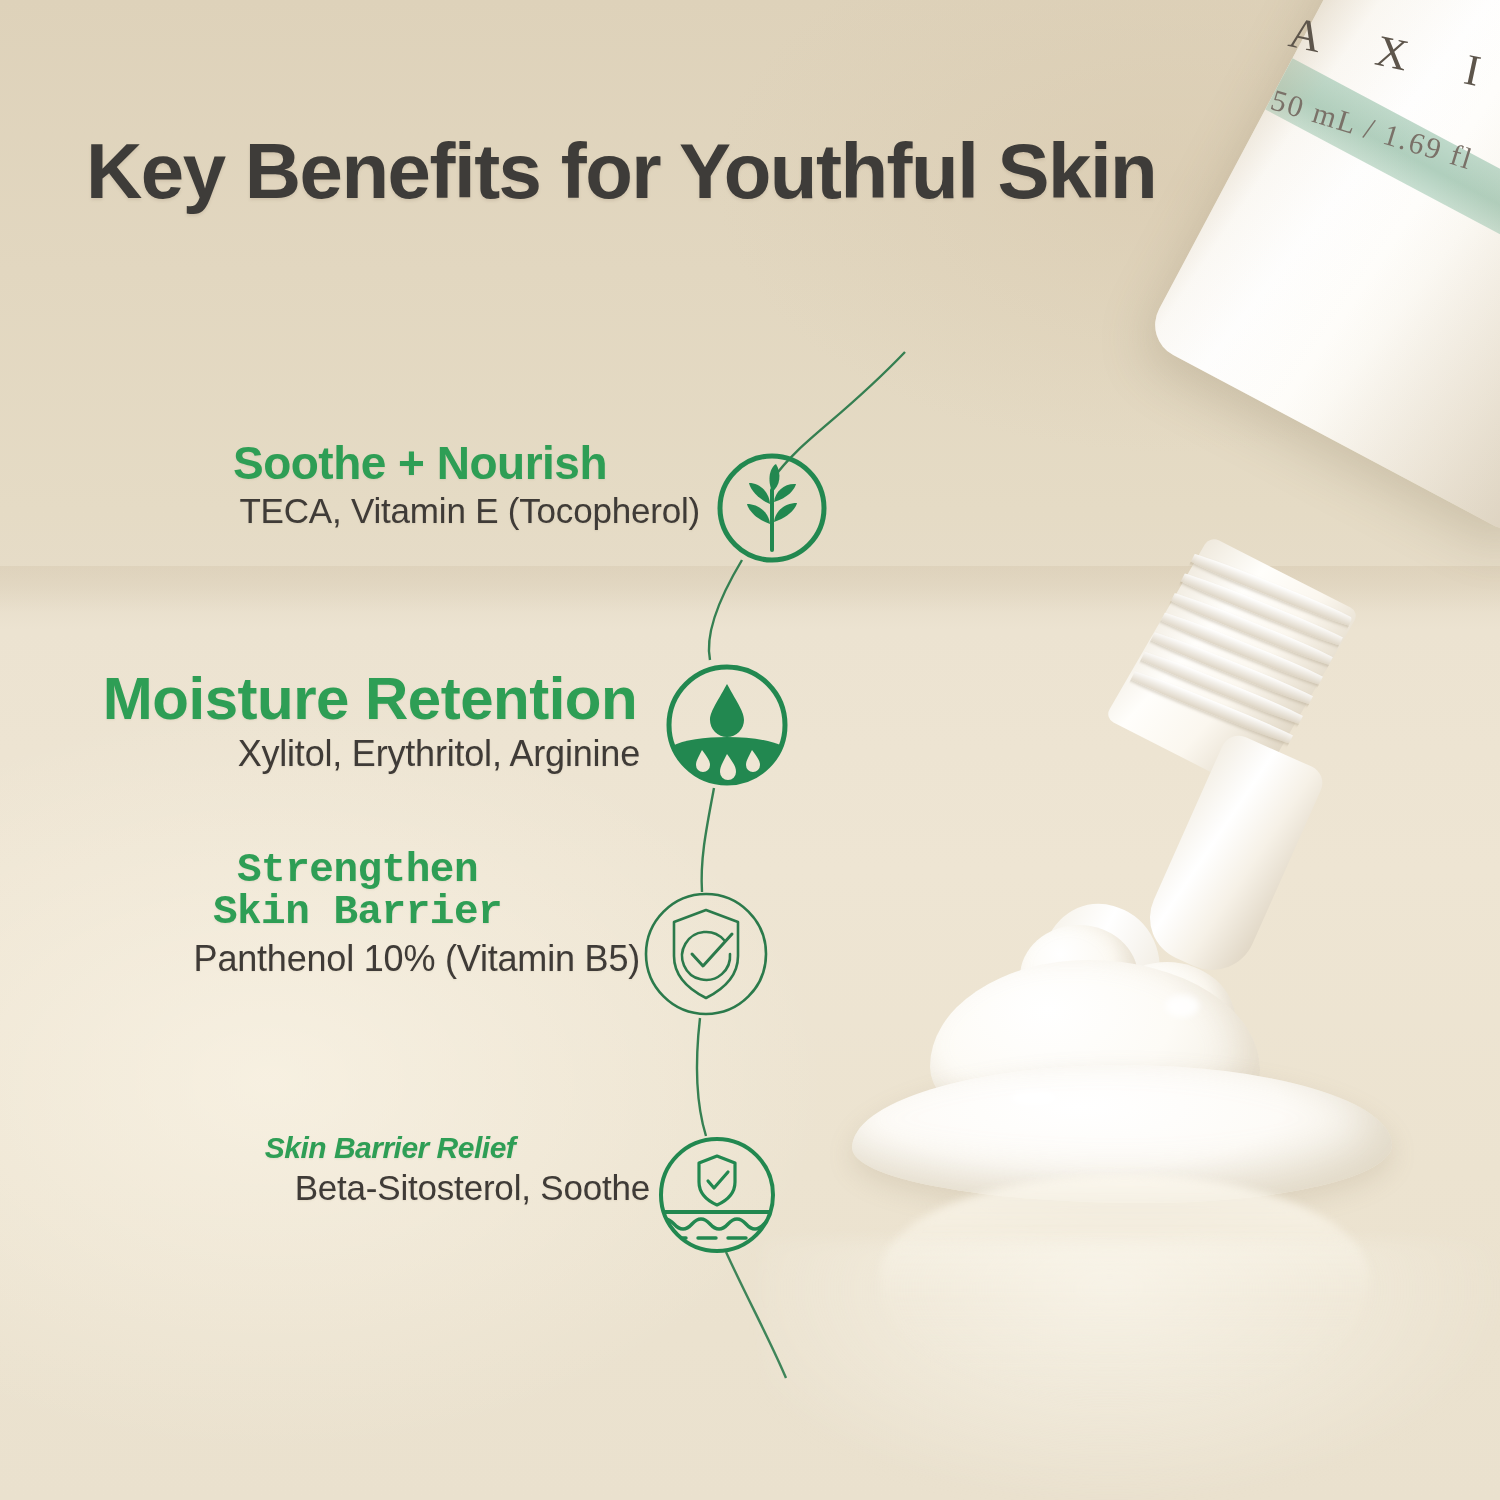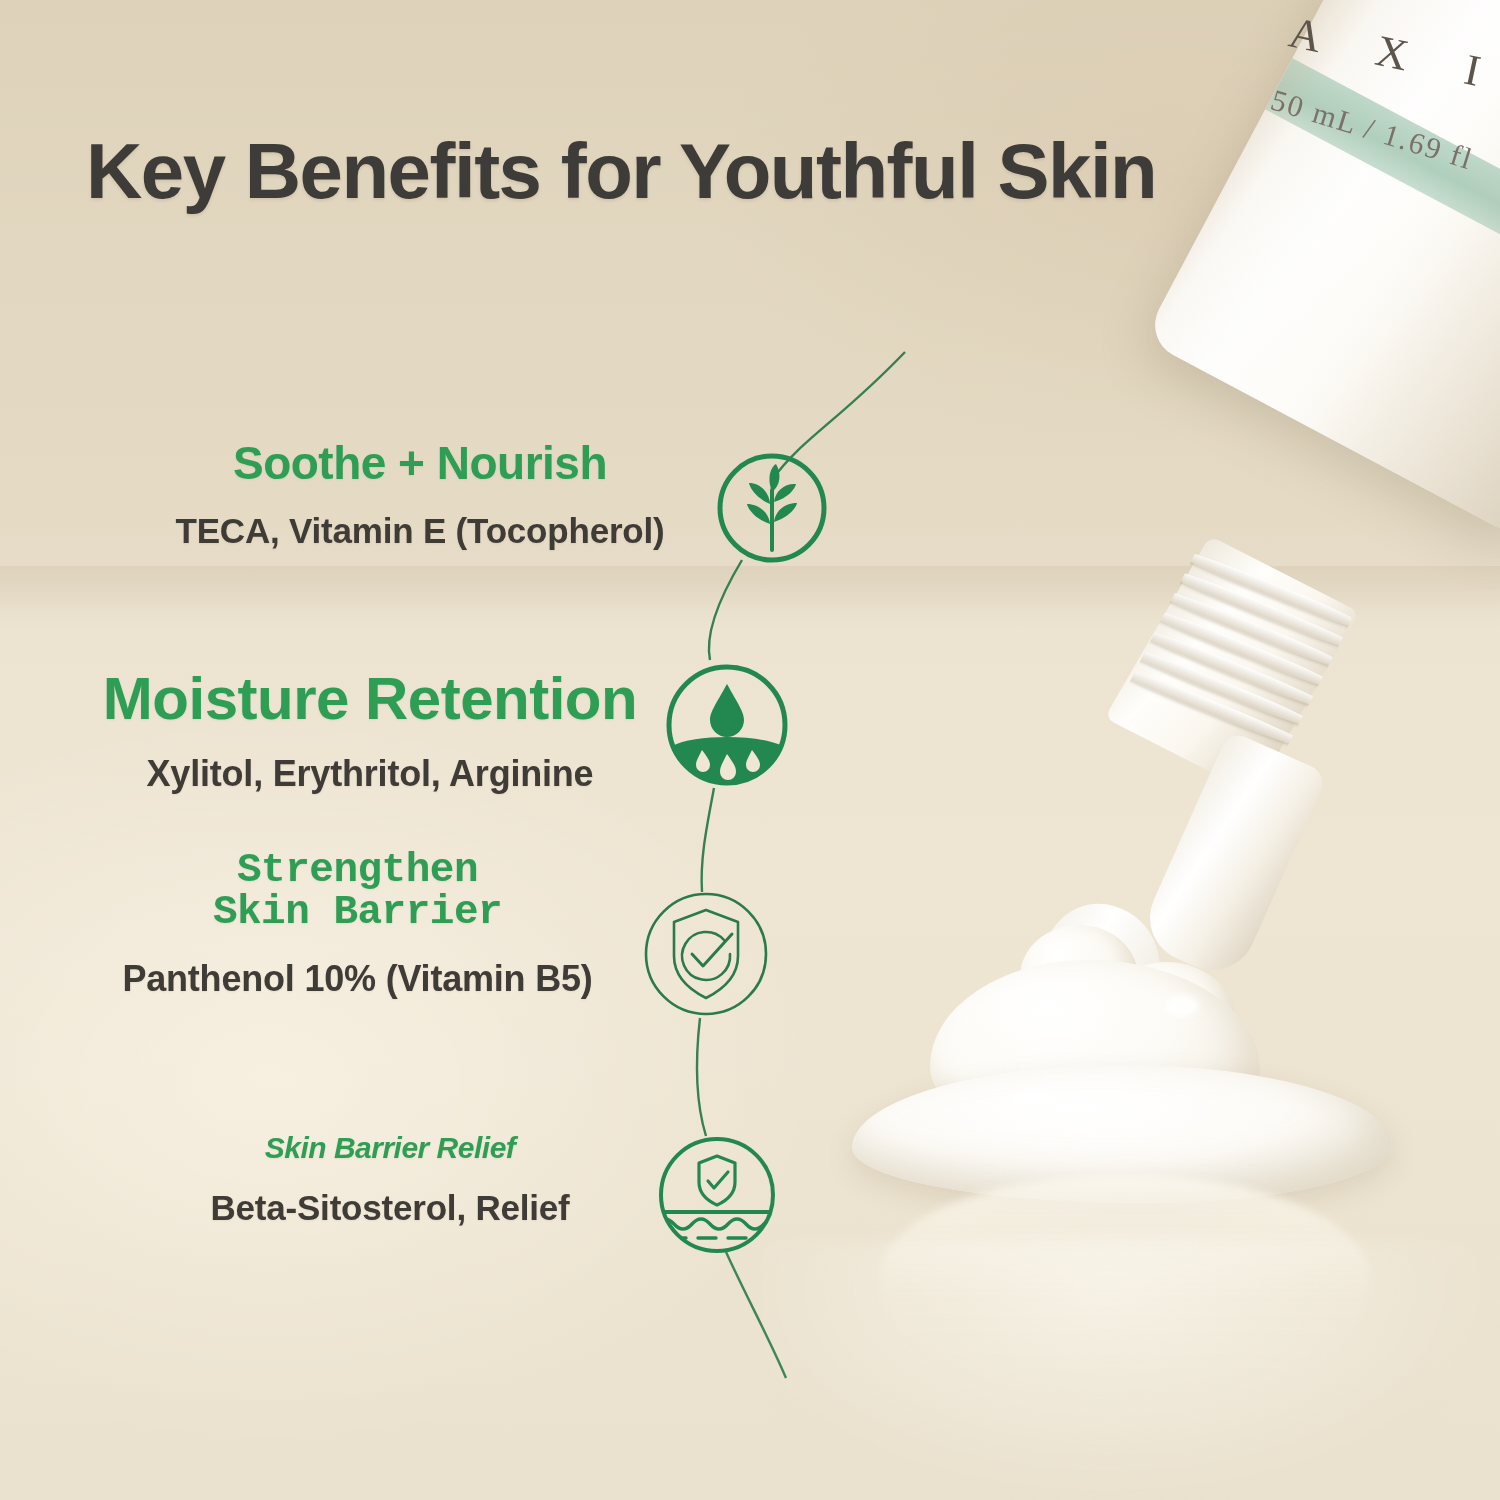--- a/index.html
+++ b/index.html
@@ -212,25 +212,26 @@
   .b-title {
     color:#2e9e55;
     font-weight:bold;
     line-height:1.02;
     letter-spacing:-0.5px;
     white-space:pre-line;
     text-shadow:0 1px 2px rgba(150,134,108,0.16);
   }
   .b-sub {
     color:#3f3b37;
-    font-weight:bold;
+    font-weight:normal;
     letter-spacing:-0.2px;
     white-space:nowrap;
-    margin-top:24px;
+    margin-top:4px;
     text-shadow:0 1px 2px rgba(150,134,108,0.14);
+    text-align:right;
   }
   .b1 { left:140px; top:440px; width:560px; }
   .b1 .b-title { font-size:46px; }
   .b1 .b-sub   { font-size:35px; }
   .b2 { left:100px; top:668px; width:540px; }
   .b2 .b-title { font-size:60px; }
   .b2 .b-sub   { font-size:36px; }
   .b3 { left:75px;  top:850px; width:565px; }
   .b3 .b-title { font-size:41px;font-family:Liberation Mono, monospace; }
   .b3 .b-sub   { font-size:36px; }
@@ -353,21 +354,21 @@
         <circle cx="64" cy="64" r="60" fill="none" stroke="#2b7a4b" stroke-width="2.6"></circle>
         <path d="M64 20 L96 32 L96 66 C96 88, 80 100, 64 108 C48 100, 32 88, 32 66 L32 32 Z" fill="none" stroke="#2b7a4b" stroke-width="2.6" stroke-linejoin="round"></path>
         <path d="M82 50 A24 24 0 1 0 88 64" fill="none" stroke="#2b7a4b" stroke-width="2.6" stroke-linecap="round"></path>
         <path d="M50 64 L61 76 L90 44" fill="none" stroke="#2b7a4b" stroke-width="3" stroke-linecap="round" stroke-linejoin="round"></path>
       </svg>
     </div>
 
     <div class="benefit b4">
       <div class="b-text">
         <div class="b-title">Skin Barrier Relief</div>
-        <div class="b-sub">Beta-Sitosterol, Relief</div>
+        <div class="b-sub">Beta-Sitosterol, Soothe</div>
       </div>
     </div>
     <div class="icon-wrap i4">
       <svg width="122" height="122" viewBox="0 0 122 122">
         <defs>
           <clipPath id="clip4">
               <circle cx="61" cy="61" r="56"></circle>
             </clipPath>
         </defs>
         <circle cx="61" cy="61" r="56" fill="none" stroke="#228850" stroke-width="4"></circle>

